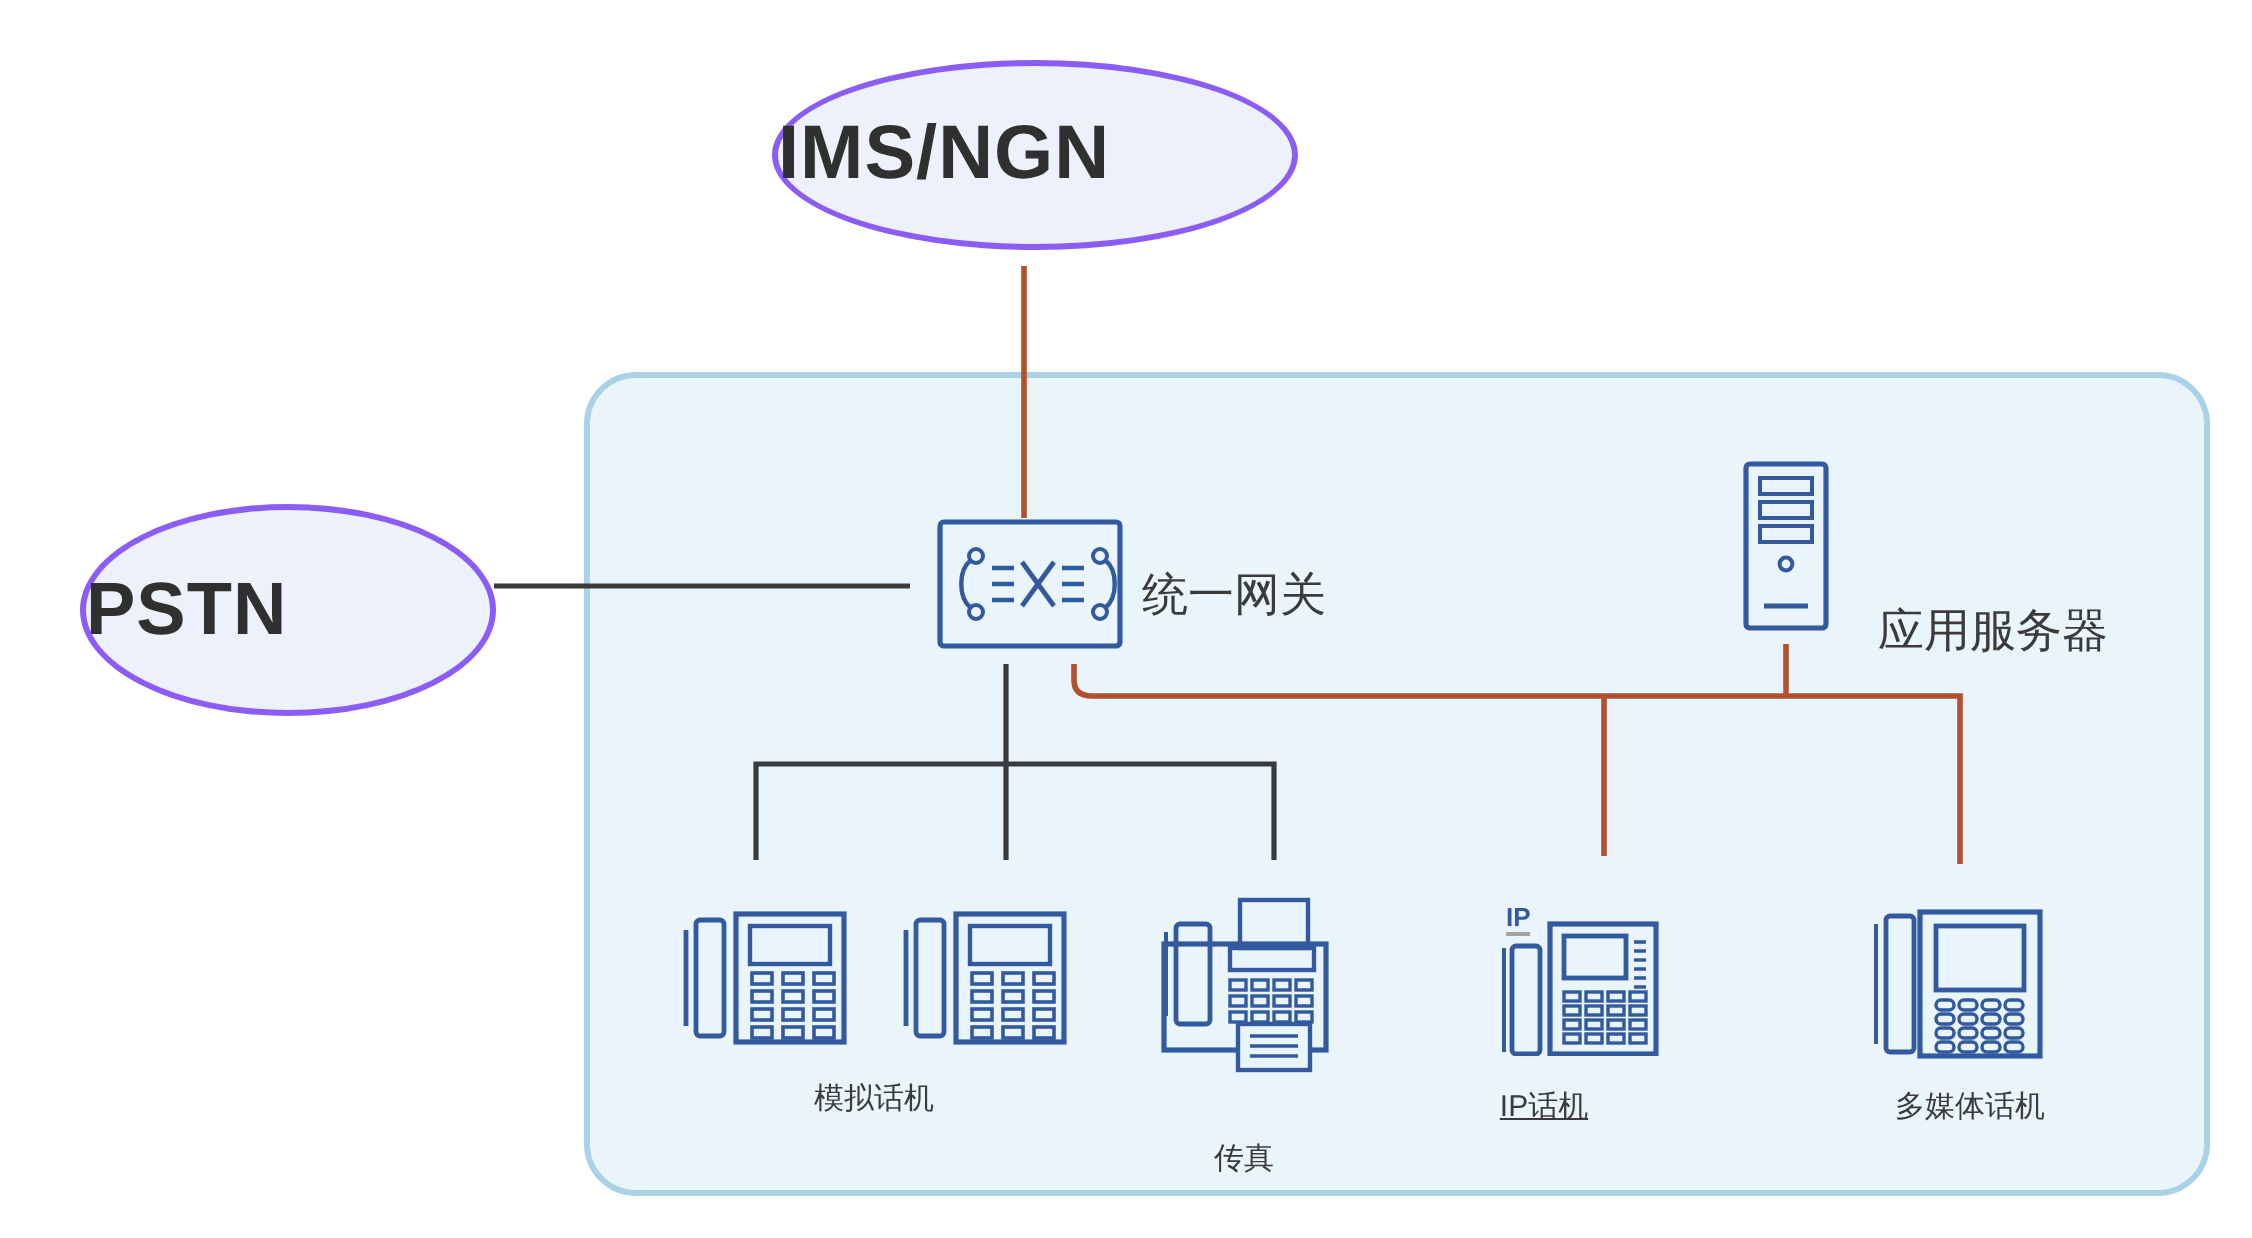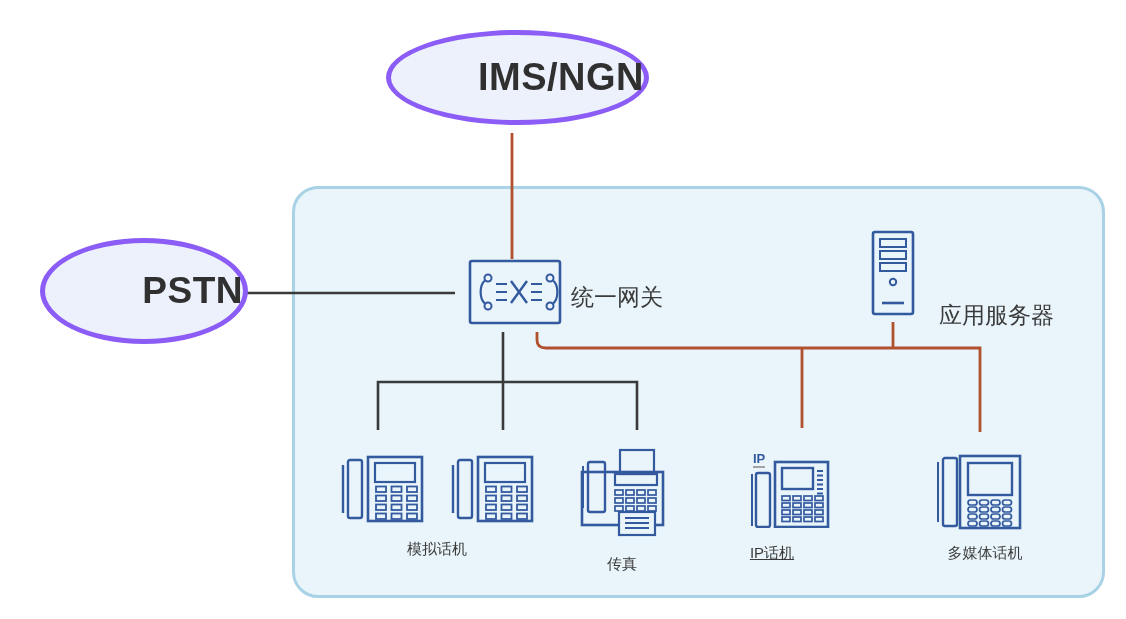--- a/index.html
+++ b/index.html
@@ -8,25 +8,25 @@
     font-family:"Liberation Sans","DejaVu Sans",sans-serif;overflow:hidden;
   }
   .zone{
     position:absolute;left:292px;top:186px;width:813px;height:412px;
     box-sizing:border-box;background:#e9f5fa;border:3px solid #a9d2e6;
     border-radius:26px;z-index:0;
   }
   .lines{position:absolute;left:0;top:0;z-index:1;}
   .cloud{
     position:absolute;box-sizing:border-box;background:#edf1fb;
-    border:5px solid #8b5cf6;border-radius:50%;z-index:2;
-    display:flex;align-items:center;justify-content:flex-end;
+    border:3px solid #8b5cf6;border-radius:50%;z-index:2;
+    display:flex;align-items:center;justify-content:flex-start;
   }
   .cloud-ims{left:386px;top:30px;width:263px;height:95px;}
-  .cloud-pstn{left:40px;top:238px;width:208px;height:106px;}
+  .cloud-pstn{left:40px;top:252px;width:208px;height:106px;}
   .cloud-label{font-weight:bold;color:#303030;letter-spacing:.5px;}
   .cloud-ims .cloud-label{font-size:38px;}
   .cloud-pstn .cloud-label{font-size:37px;}
   .icon{position:absolute;z-index:3;}
   .icon *{fill:none;stroke:#33599f;}
   .node-label{
     position:absolute;z-index:4;color:#3b3b3b;font-size:23px;
     font-weight:500;white-space:nowrap;
   }
   .terminal-label{font-size:15px;transform:translateX(-50%);}
@@ -132,21 +132,21 @@
       <rect x="50" y="50" width="8" height="5" stroke-width="1.7"></rect>
       <rect x="61" y="50" width="8" height="5" stroke-width="1.7"></rect>
       <rect x="72" y="50" width="8" height="5" stroke-width="1.7"></rect>
     <rect x="39" y="58" width="8" height="5" stroke-width="1.7"></rect>
       <rect x="50" y="58" width="8" height="5" stroke-width="1.7"></rect>
       <rect x="61" y="58" width="8" height="5" stroke-width="1.7"></rect>
       <rect x="72" y="58" width="8" height="5" stroke-width="1.7"></rect>
     <rect x="43" y="64" width="36" height="23" stroke-width="2.2" style="fill:#e9f5fa"></rect>
     <path d="M49,70 H73 M49,75 H73 M49,80 H73" stroke-width="1.8"></path>
   </svg>
-  <div class="node-label terminal-label" style="left:622px;top:555px;">传真</div>
+  <div class="node-label terminal-label" style="left:622px;top:570px;">传真</div>
 
   <svg class="icon" style="left:748px;top:452px;" width="82" height="76" viewBox="0 0 82 76">
     <path d="M4,22 V74" stroke-width="2"></path>
     <rect x="8" y="21" width="14" height="54" rx="2" stroke-width="2.4"></rect>
     <rect x="27" y="10" width="53" height="65" stroke-width="2.6"></rect>
     <rect x="34" y="16" width="31" height="21" stroke-width="2.4"></rect>
     <path d="M69,19 h6 M69,23.5 h6 M69,28 h6 M69,32.5 h6 M69,37 h6 M69,41.5 h6" stroke-width="1.8"></path>
     <rect x="34" y="44" width="8" height="4.5" stroke-width="1.7"></rect>
       <rect x="45" y="44" width="8" height="4.5" stroke-width="1.7"></rect>
       <rect x="56" y="44" width="8" height="4.5" stroke-width="1.7"></rect>

